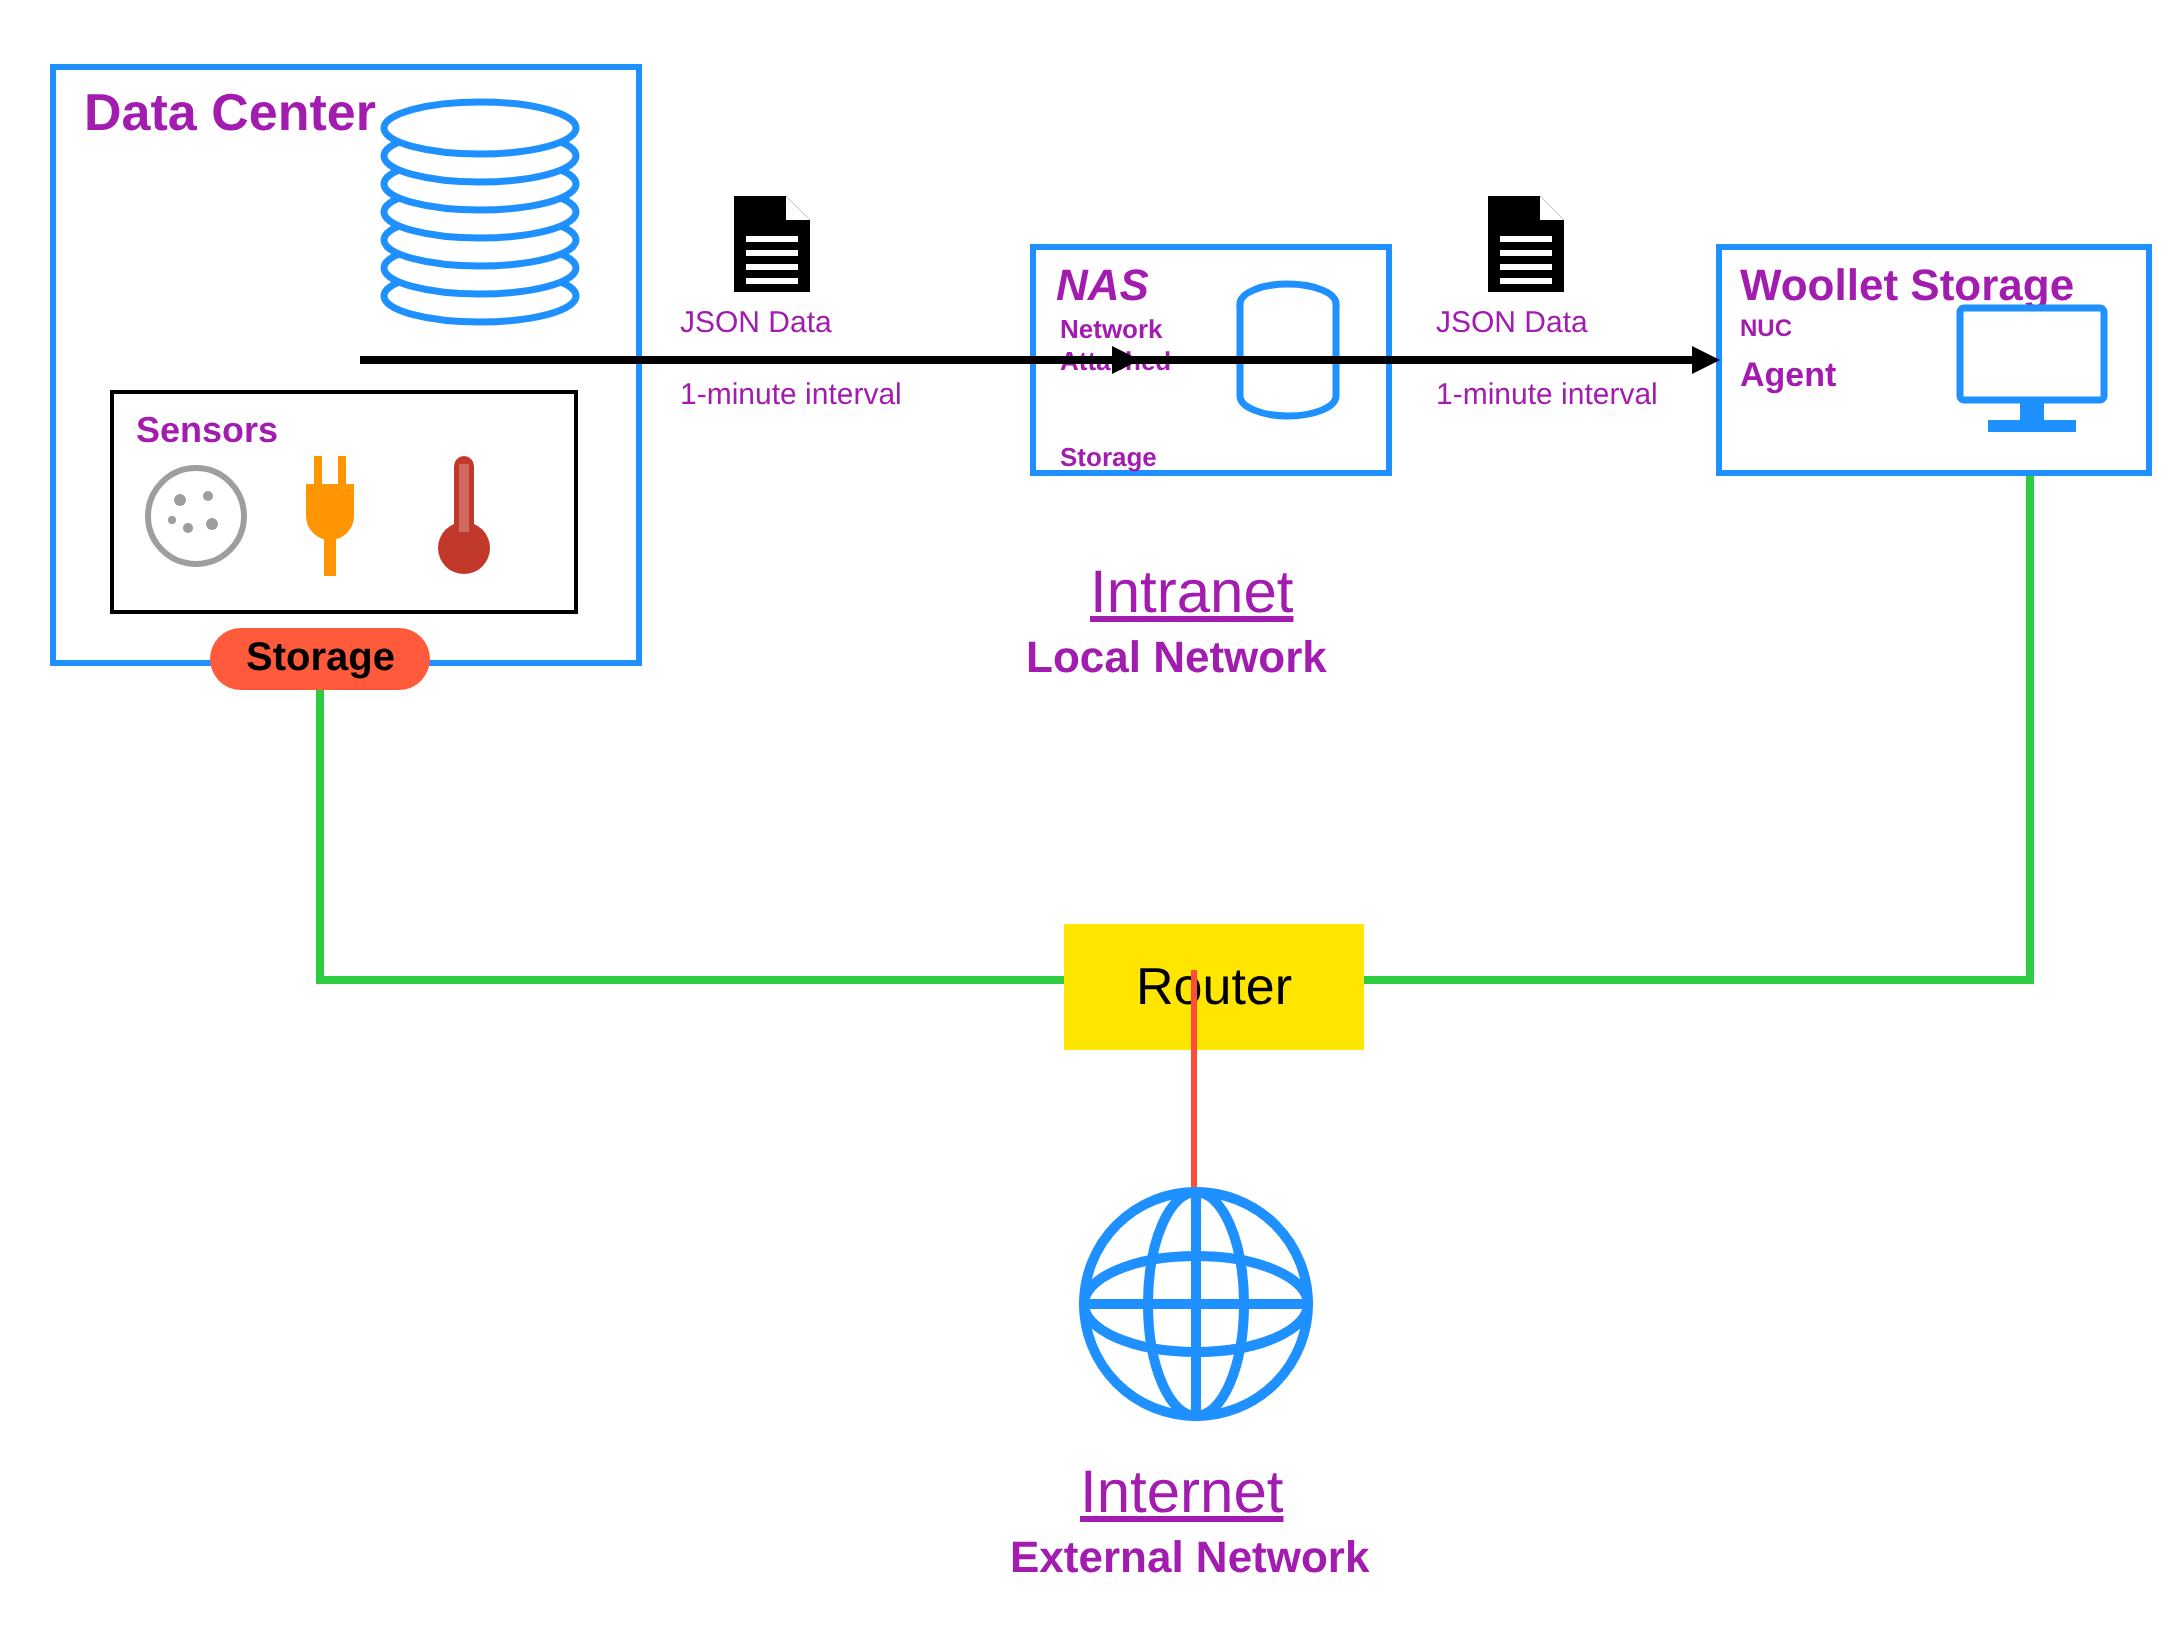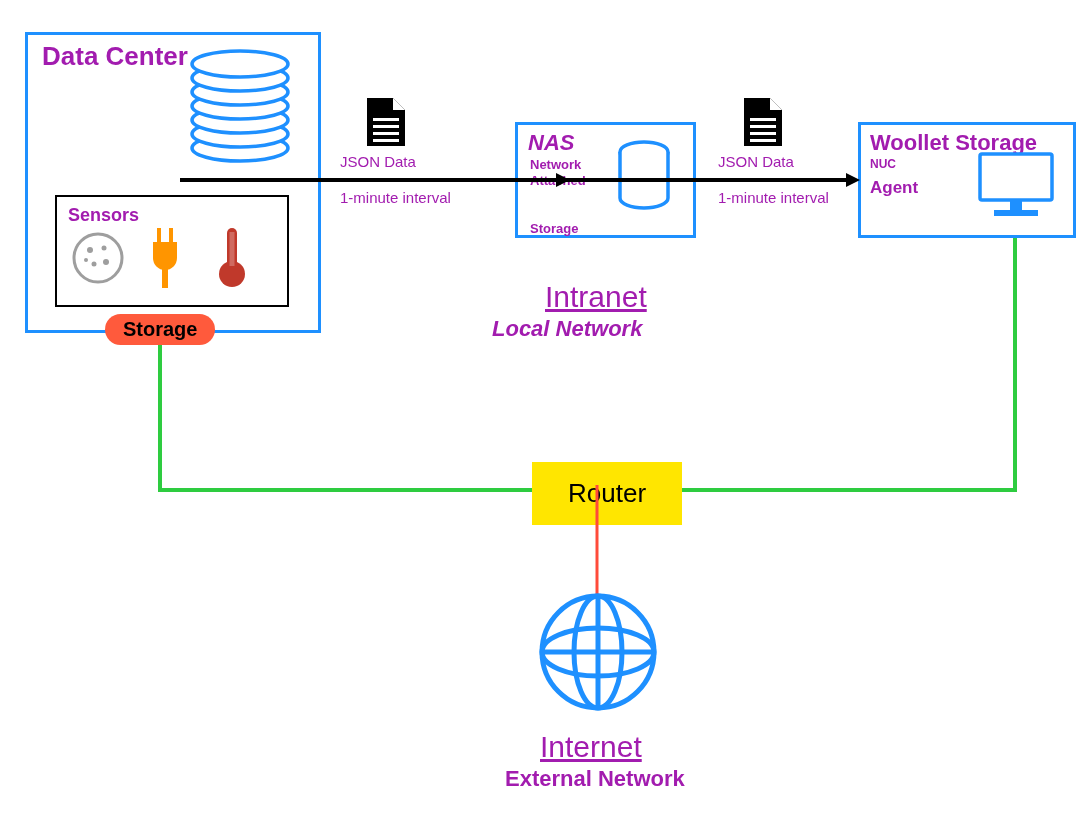--- a/index.html
+++ b/index.html
@@ -155,21 +155,21 @@
 <div class="label" style="left:870px; top:158px; font-size:12px;">NUC</div>
 <div class="label" style="left:870px; top:178px; font-size:17px;">Agent</div>
 
 <svg style="position:absolute; left:976px; top:150px;" width="80" height="72" viewBox="0 0 80 72">
   <rect x="4" y="4" width="72" height="46" rx="2" fill="#fff" stroke="#1e90ff" stroke-width="3.5"></rect>
   <rect x="34" y="50" width="12" height="10" fill="#1e90ff"></rect>
   <rect x="18" y="60" width="44" height="6" fill="#1e90ff"></rect>
 </svg>
 
 <div class="label xlarge" style="left:545px; top:280px; font-weight:400;">Intranet</div>
-<div class="label medium" style="left:492px; top:316px;font-style:italic;">Local Network</div>
+<div class="label medium" style="left:513px; top:316px;">Local Network</div>
 
 <div class="router" style="left:532px; top:462px;">Router</div>
 
 <svg style="position:absolute; left:536px; top:590px; z-index:6" width="124" height="124" viewBox="0 0 124 124">
   <circle cx="62" cy="62" r="56" fill="#fff" stroke="#1e90ff" stroke-width="5"></circle>
   <ellipse cx="62" cy="62" rx="56" ry="24" fill="none" stroke="#1e90ff" stroke-width="5"></ellipse>
   <ellipse cx="62" cy="62" rx="24" ry="56" fill="none" stroke="#1e90ff" stroke-width="5"></ellipse>
   <line x1="6" y1="62" x2="118" y2="62" stroke="#1e90ff" stroke-width="5"></line>
   <line x1="62" y1="6" x2="62" y2="118" stroke="#1e90ff" stroke-width="5"></line>
 </svg>

